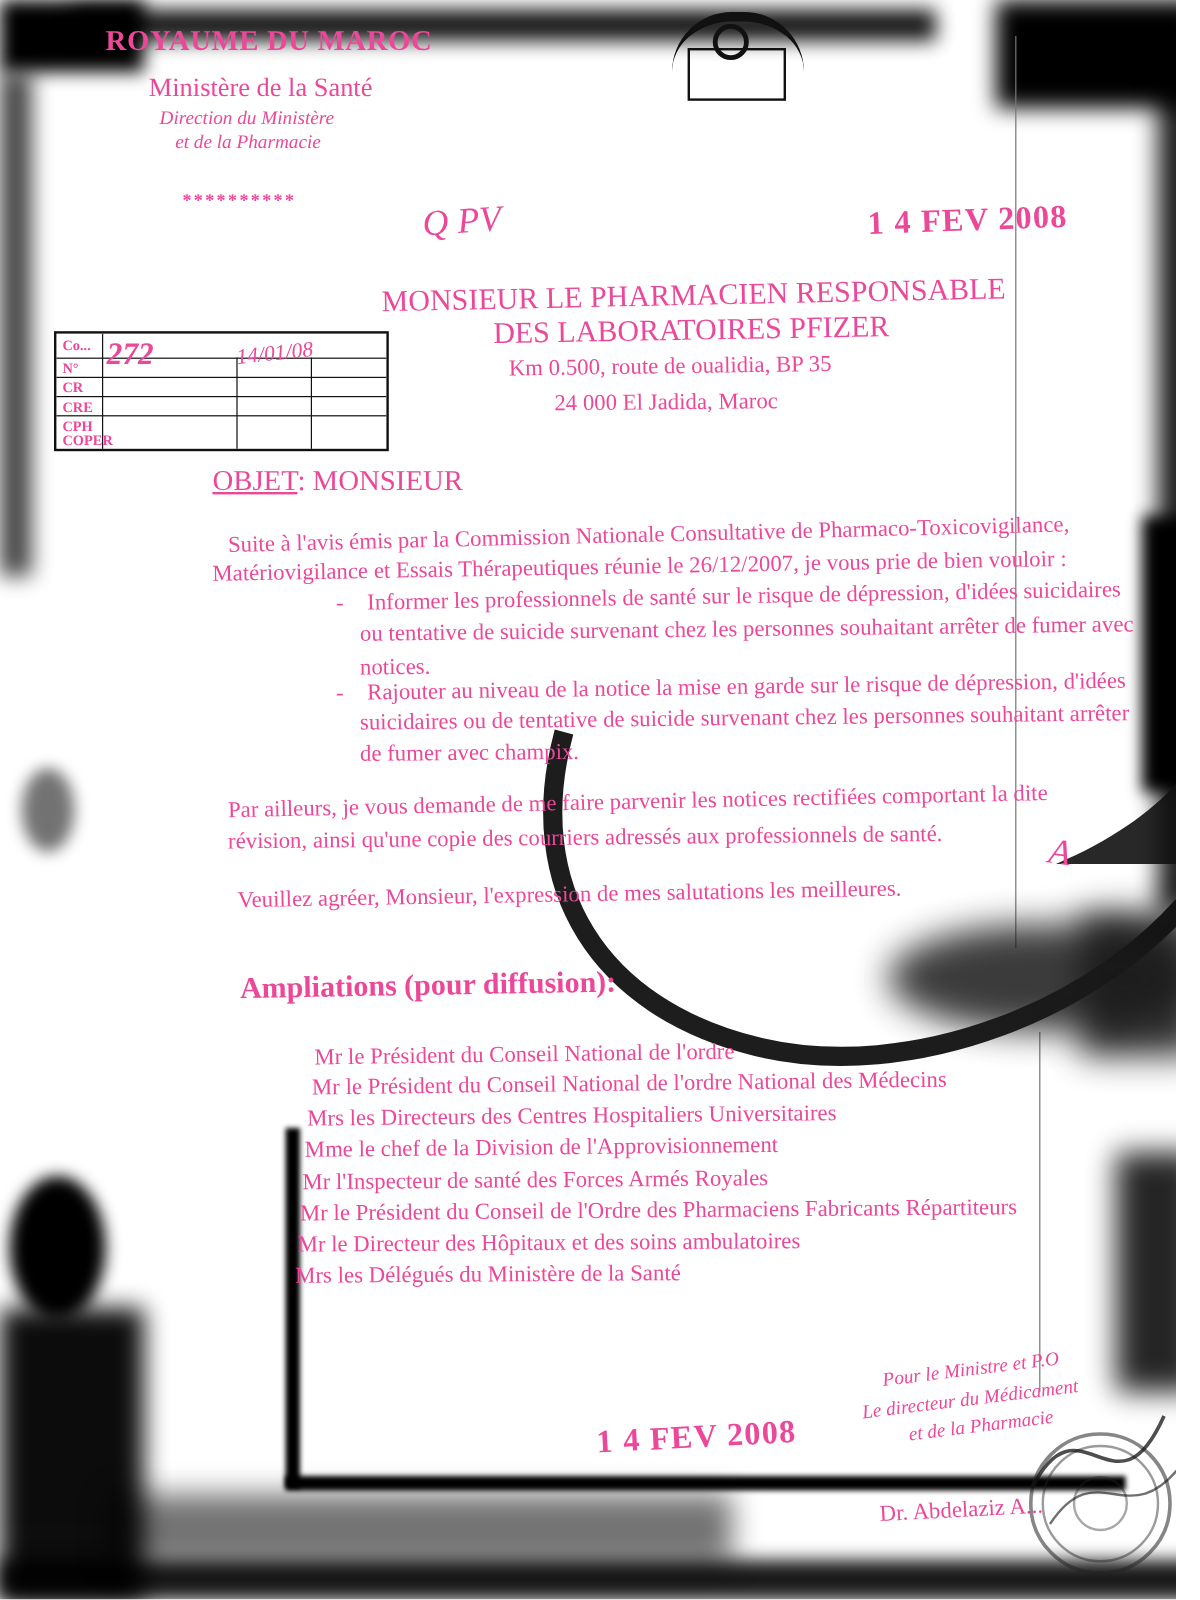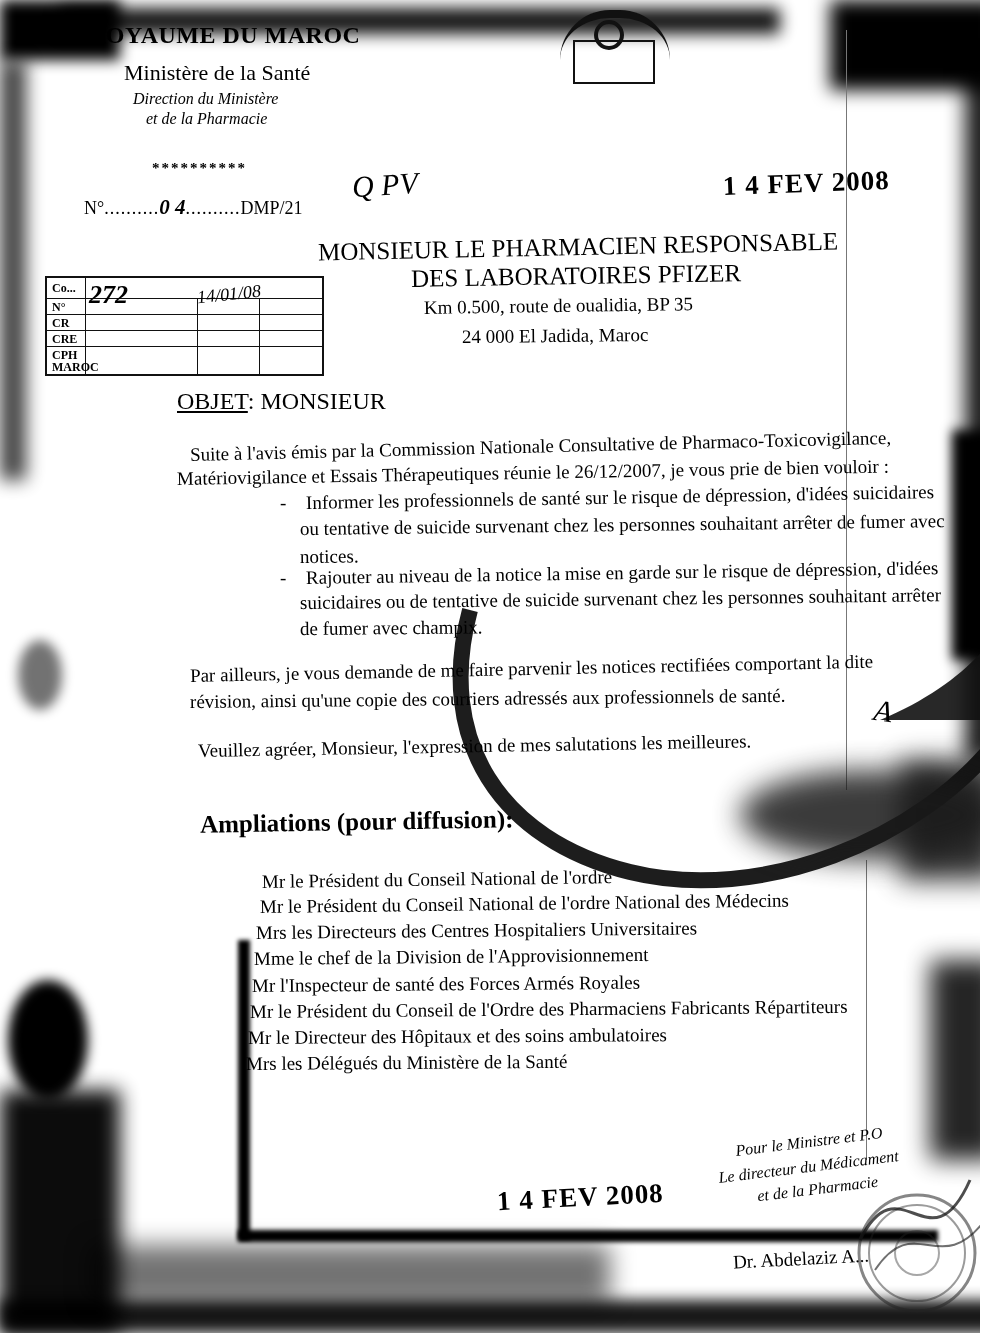--- a/index.html
+++ b/index.html
@@ -7,21 +7,21 @@
     padding: 0;
     background: #ffffff;
   }
   #page {
     position: relative;
     width: 980px;
     height: 1333px;
     background: #ffffff;
     overflow: hidden;
     font-family: "Liberation Serif", serif;
-    color: #000000;
+    color: #ec4899;
   }
 
   
   .smudge {
     position: absolute;
     background: #000;
     pointer-events: none;
   }
   .blob {
     position: absolute;
@@ -347,41 +347,38 @@
   <div class="hdr-royaume">ROYAUME DU MAROC</div>
   <div class="hdr-ministere">Ministère de la Santé</div>
   <div class="hdr-direction">Direction du Ministère</div>
   <div class="hdr-direction2">et de la Pharmacie</div>
   <div class="hdr-stars">**********</div>
 
   <div class="logo-arc"></div>
   <div class="logo-box"></div>
   <div class="logo-dot"></div>
 
-  <div class="hdr-num">
-    <span>N°</span><span class="dots">..........</span><span class="hand-num">0 4</span><span class="dots">..........</span><span>DMP/21</span>
-  </div>
   <div class="hand-pv">Q PV</div>
 
   <div class="date-stamp">1 4 FEV 2008</div>
 
   <div class="stampbox">
     <div class="row" style="top:20px;"></div>
     <div class="row" style="top:36px;"></div>
     <div class="row" style="top:52px;"></div>
     <div class="row" style="top:68px;"></div>
     <div class="vline" style="left:38px;"></div>
     <div class="vline" style="left:150px; top:20px;"></div>
     <div class="vline" style="left:212px; top:20px;"></div>
     <div class="lbl" style="top:3px;">Co...</div>
     <div class="lbl" style="top:22px;">N°</div>
     <div class="lbl" style="top:38px;">CR</div>
     <div class="lbl" style="top:54px;">CRE</div>
     <div class="lbl" style="top:70px;">CPH</div>
-    <div class="lbl" style="top:82px;">MAROC</div>
+    <div class="lbl" style="top:82px;">COPER</div>
     <div class="hand">272</div>
     <div class="handdate">14/01/08</div>
   </div>
 
   <div class="addr1">MONSIEUR LE PHARMACIEN RESPONSABLE</div>
   <div class="addr2">DES LABORATOIRES PFIZER</div>
   <div class="addr3">Km 0.500, route de oualidia, BP 35</div>
   <div class="addr4">24 000 El Jadida, Maroc</div>
 
   <div class="objet">

